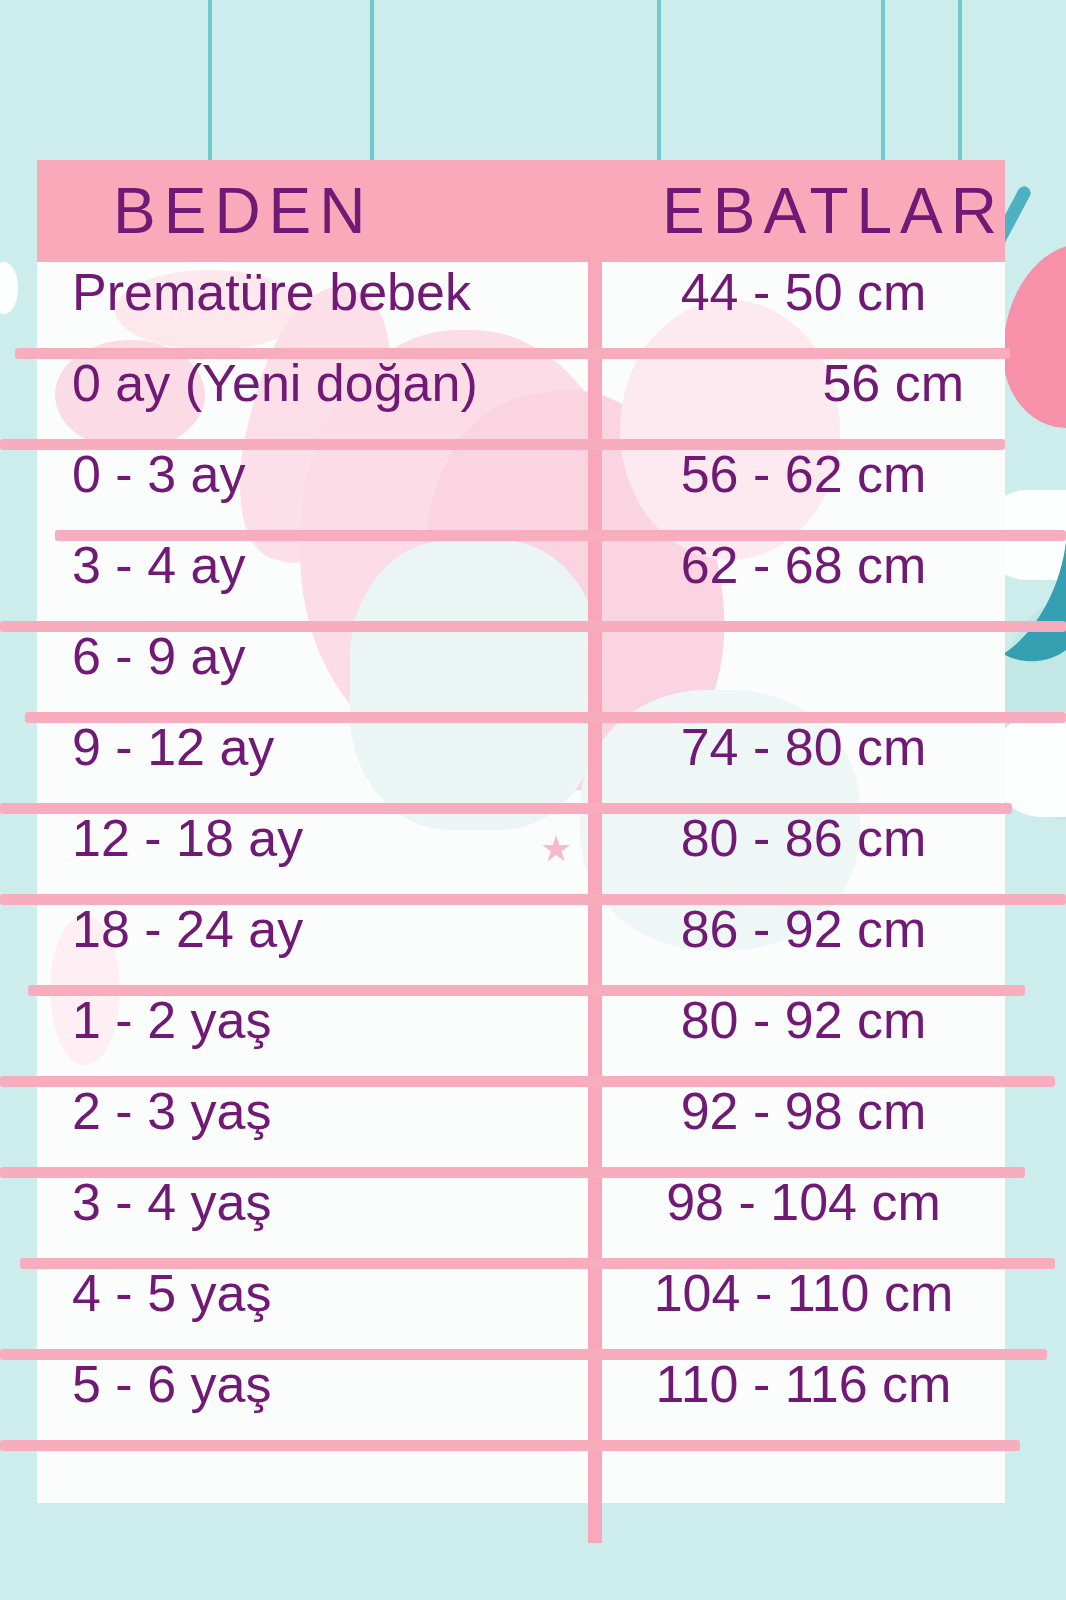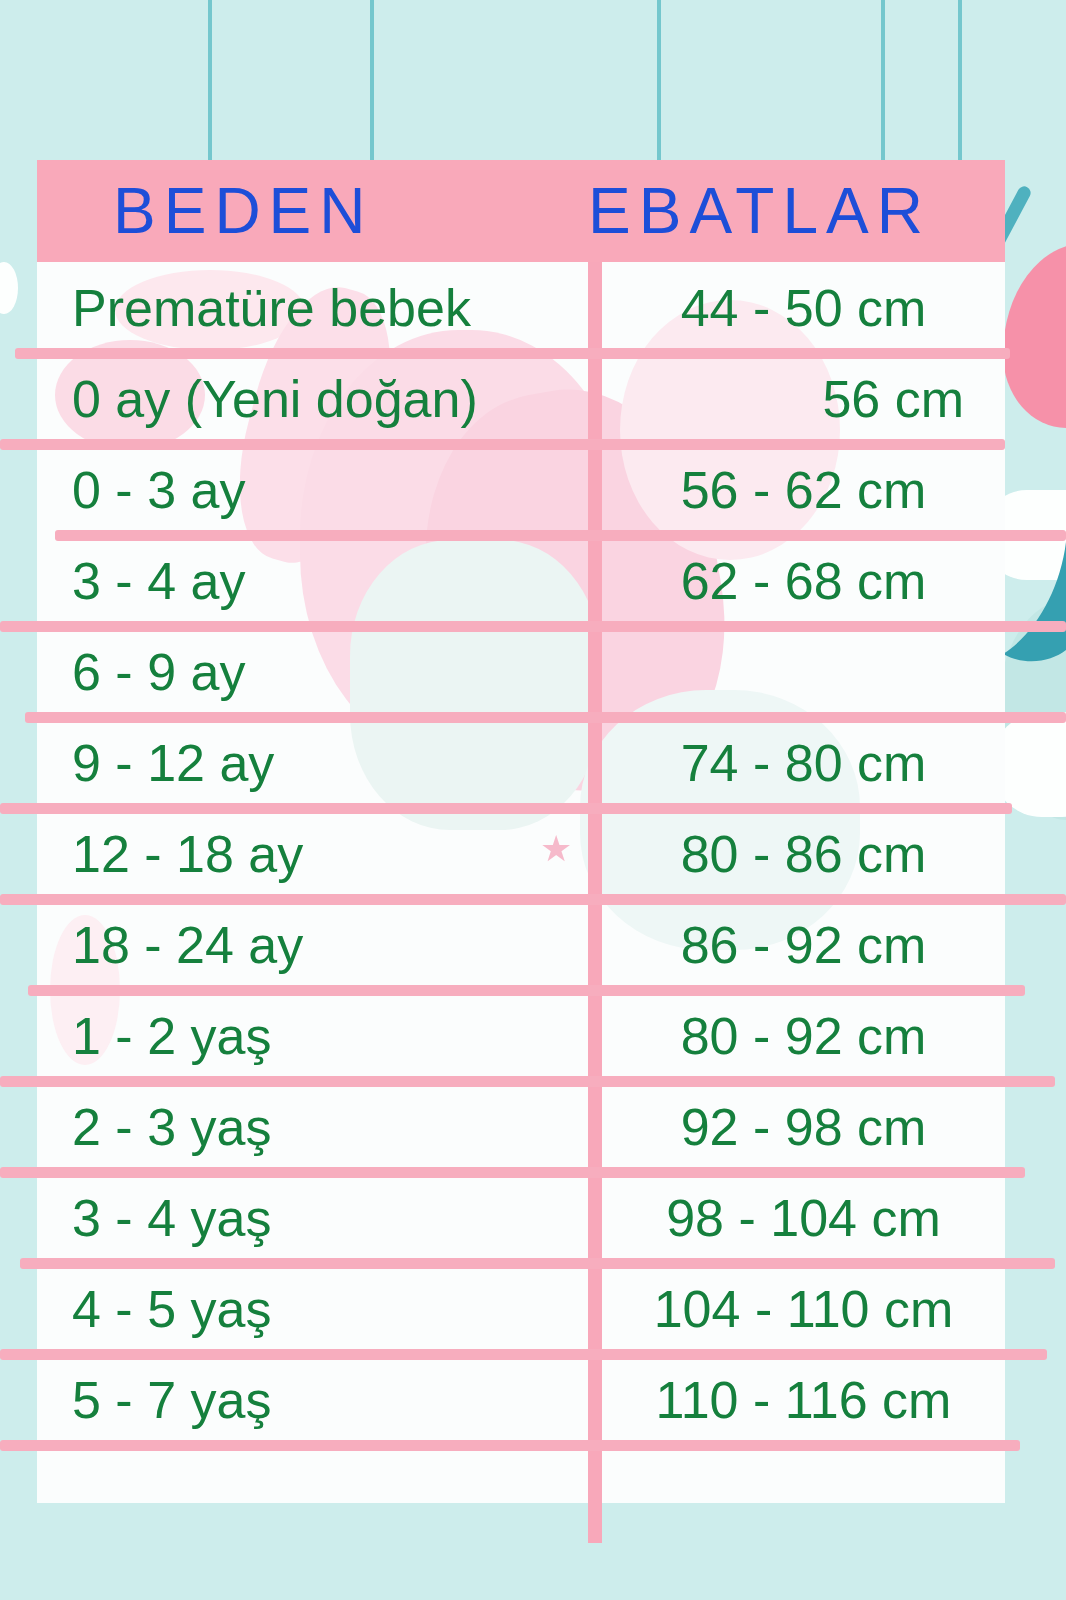--- a/index.html
+++ b/index.html
@@ -19,31 +19,31 @@
   .paleCircle{left:998px;top:600px;width:140px;height:220px;background:#c2e7e5;border-radius:50%;}
   .cloud{background:#fdfffe;}
   .cloud1{left:982px;top:490px;width:140px;height:90px;border-radius:48px;}
   .cloud2{left:992px;top:712px;width:120px;height:105px;border-radius:50px;}
   .dotTL{left:-10px;top:262px;width:28px;height:52px;background:#fdfffe;border-radius:50%;}
   .whaleSvg{left:1003px;top:542px;width:63px;height:150px;}
   
   .table{position:absolute;left:37px;top:160px;width:968px;z-index:1;}
   .table-header{
     height:102px;background:#f9a9ba;display:flex;align-items:center;
-    color:#1d4ed8;font-size:64px;letter-spacing:8px;
+    color:#701a75;font-size:64px;letter-spacing:8px;
   }
   .hcell-left{flex:0 0 551px;padding-left:76px;box-sizing:border-box;}
-  .hcell-right{flex:0 0 417px;text-align:left;}
+  .hcell-right{flex:0 0 417px;text-align:right;}
   .table-body{
     position:relative;background:#fbfdfd;height:1241px;overflow:hidden;
   }
   .blob{position:absolute;z-index:0;}
   .row{
-    position:relative;z-index:2;display:flex;align-items:center;height:91px;
-    color:#15803d;font-size:52px;
+    position:relative;z-index:2;display:flex;align-items:flex-start;height:91px;
+    color:#701a75;font-size:52px;
   }
   .cell-size{flex:0 0 551px;padding-left:35px;box-sizing:border-box;white-space:nowrap;}
   .cell-range{flex:0 0 403px;margin-left:14px;text-align:center;white-space:nowrap;box-sizing:border-box;}
   .cell-range.right{text-align:right;padding-right:41px;}
   
   .divider{
     position:absolute;left:588px;top:262px;width:14px;height:1281px;
     background:#f8a8ba;z-index:2;
   }
   
@@ -130,21 +130,21 @@
         </div>
         <div class="row">
           <span class="cell-size">3 - 4 yaş</span>
           <span class="cell-range">98 - 104 cm</span>
         </div>
         <div class="row">
           <span class="cell-size">4 - 5 yaş</span>
           <span class="cell-range">104 - 110 cm</span>
         </div>
         <div class="row">
-          <span class="cell-size">5 - 7 yaş</span>
+          <span class="cell-size">5 - 6 yaş</span>
           <span class="cell-range">110 - 116 cm</span>
         </div>
       </div>
   </div>
 
   <div class="divider"></div>
 
 <div class="sep" style="top: 348px; left: 15px; width: 995px;"></div>
     <div class="sep" style="top: 439px; left: 0px; width: 1005px;"></div>
     <div class="sep" style="top: 530px; left: 55px; width: 1011px;"></div>

